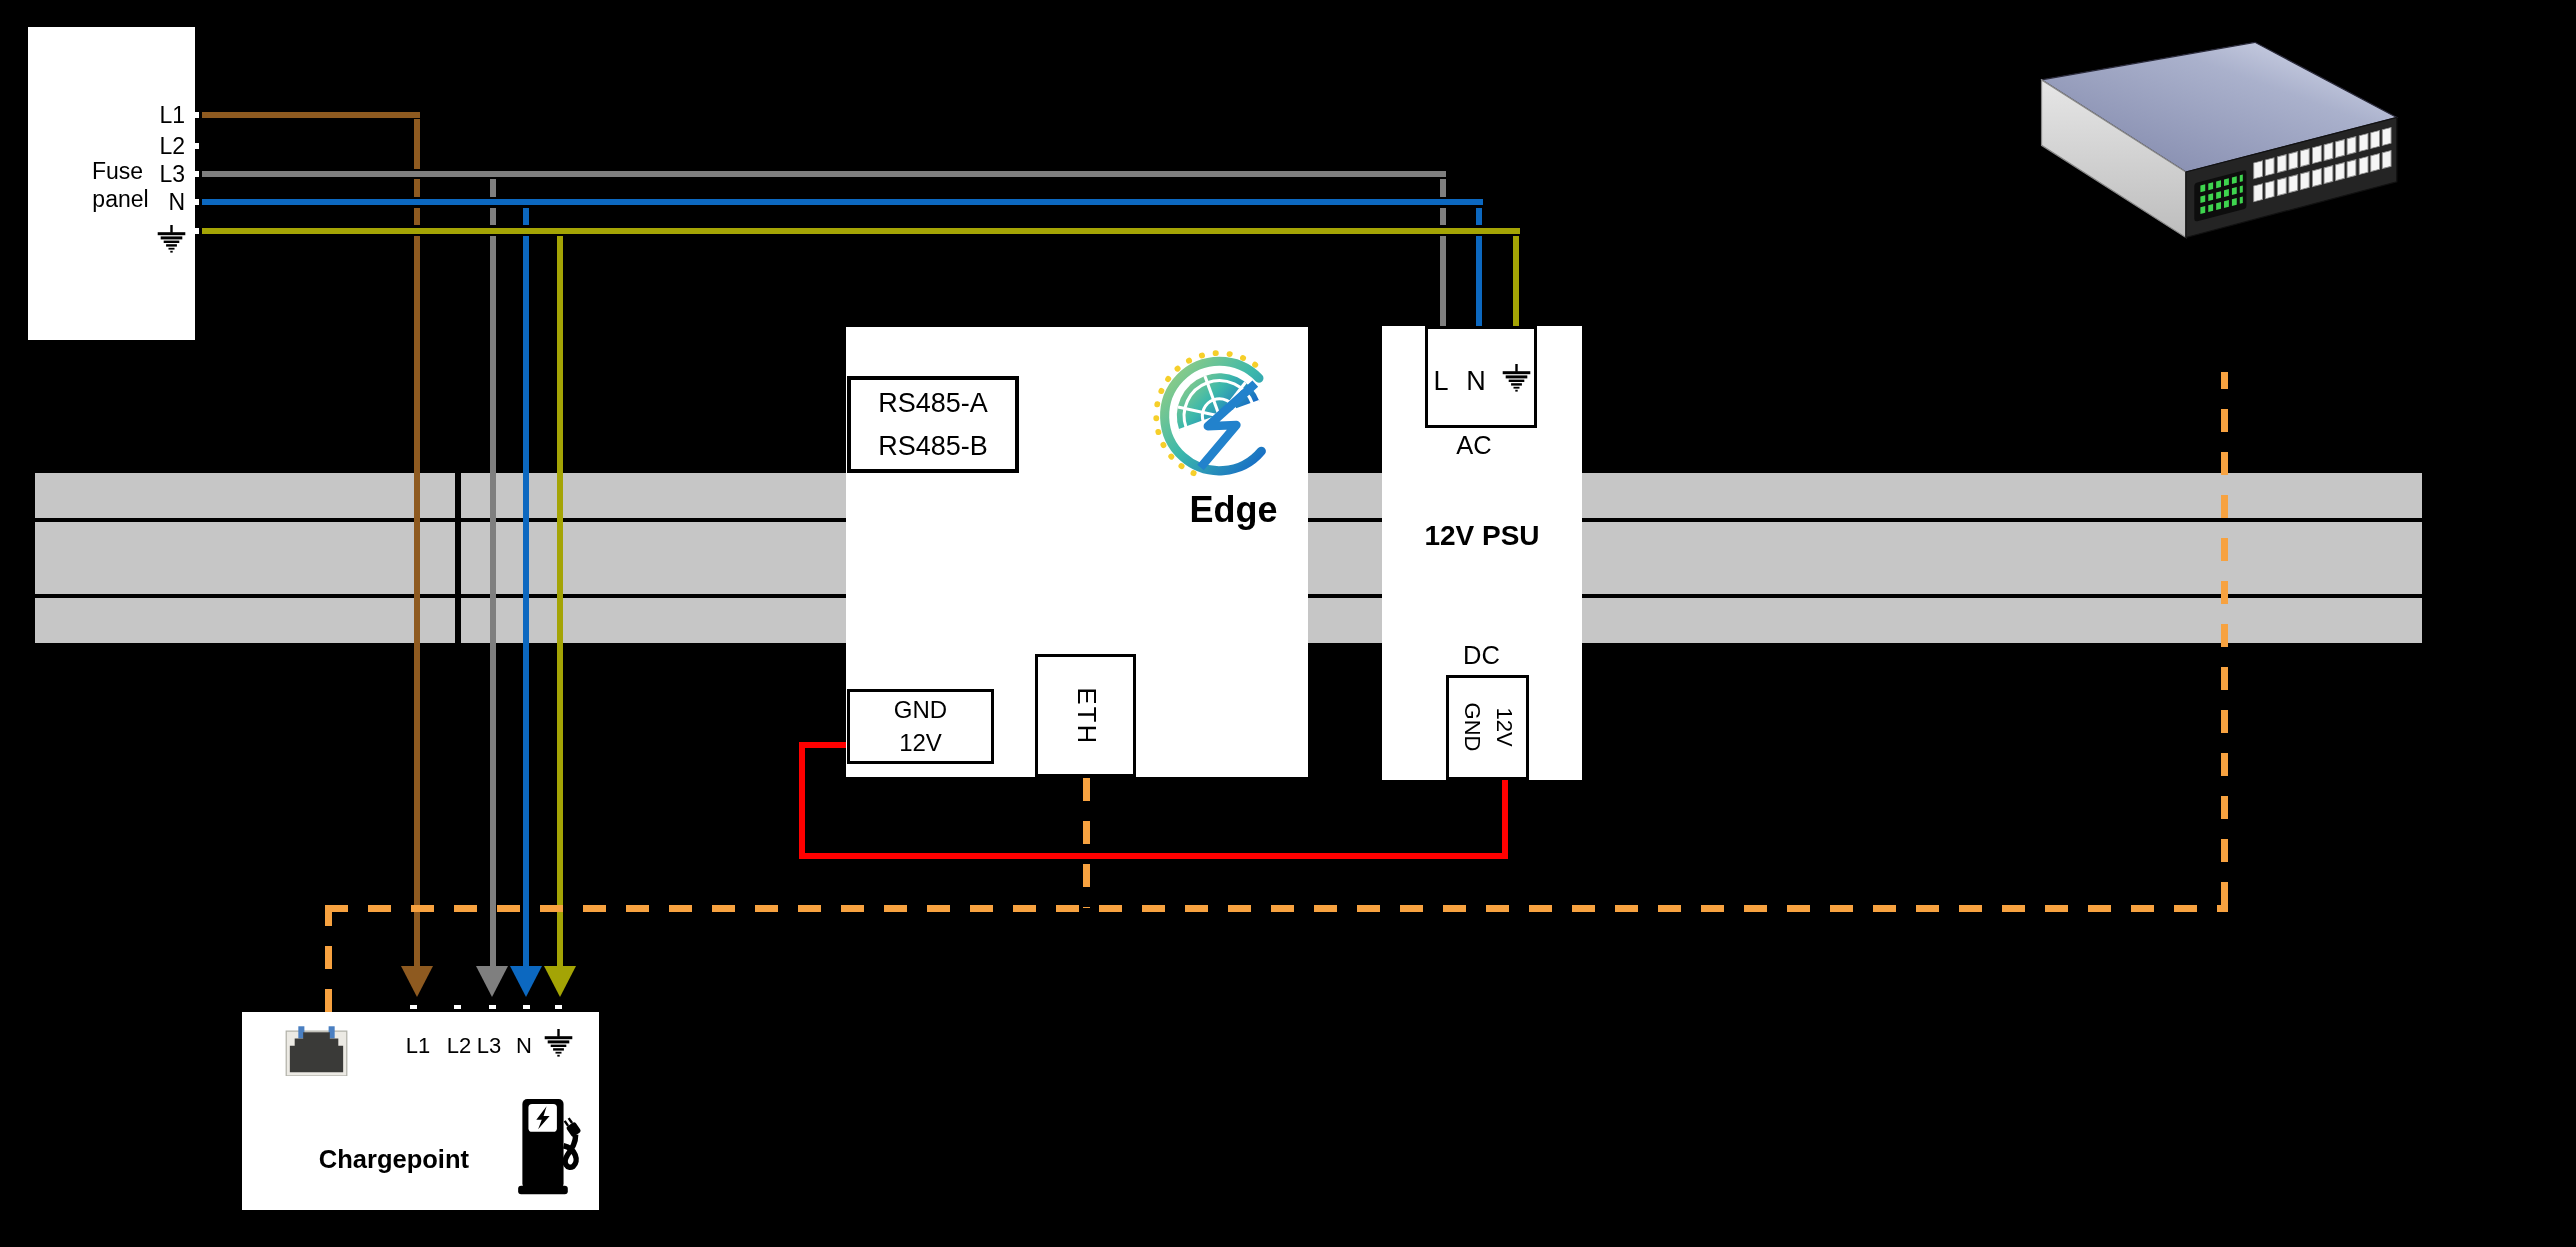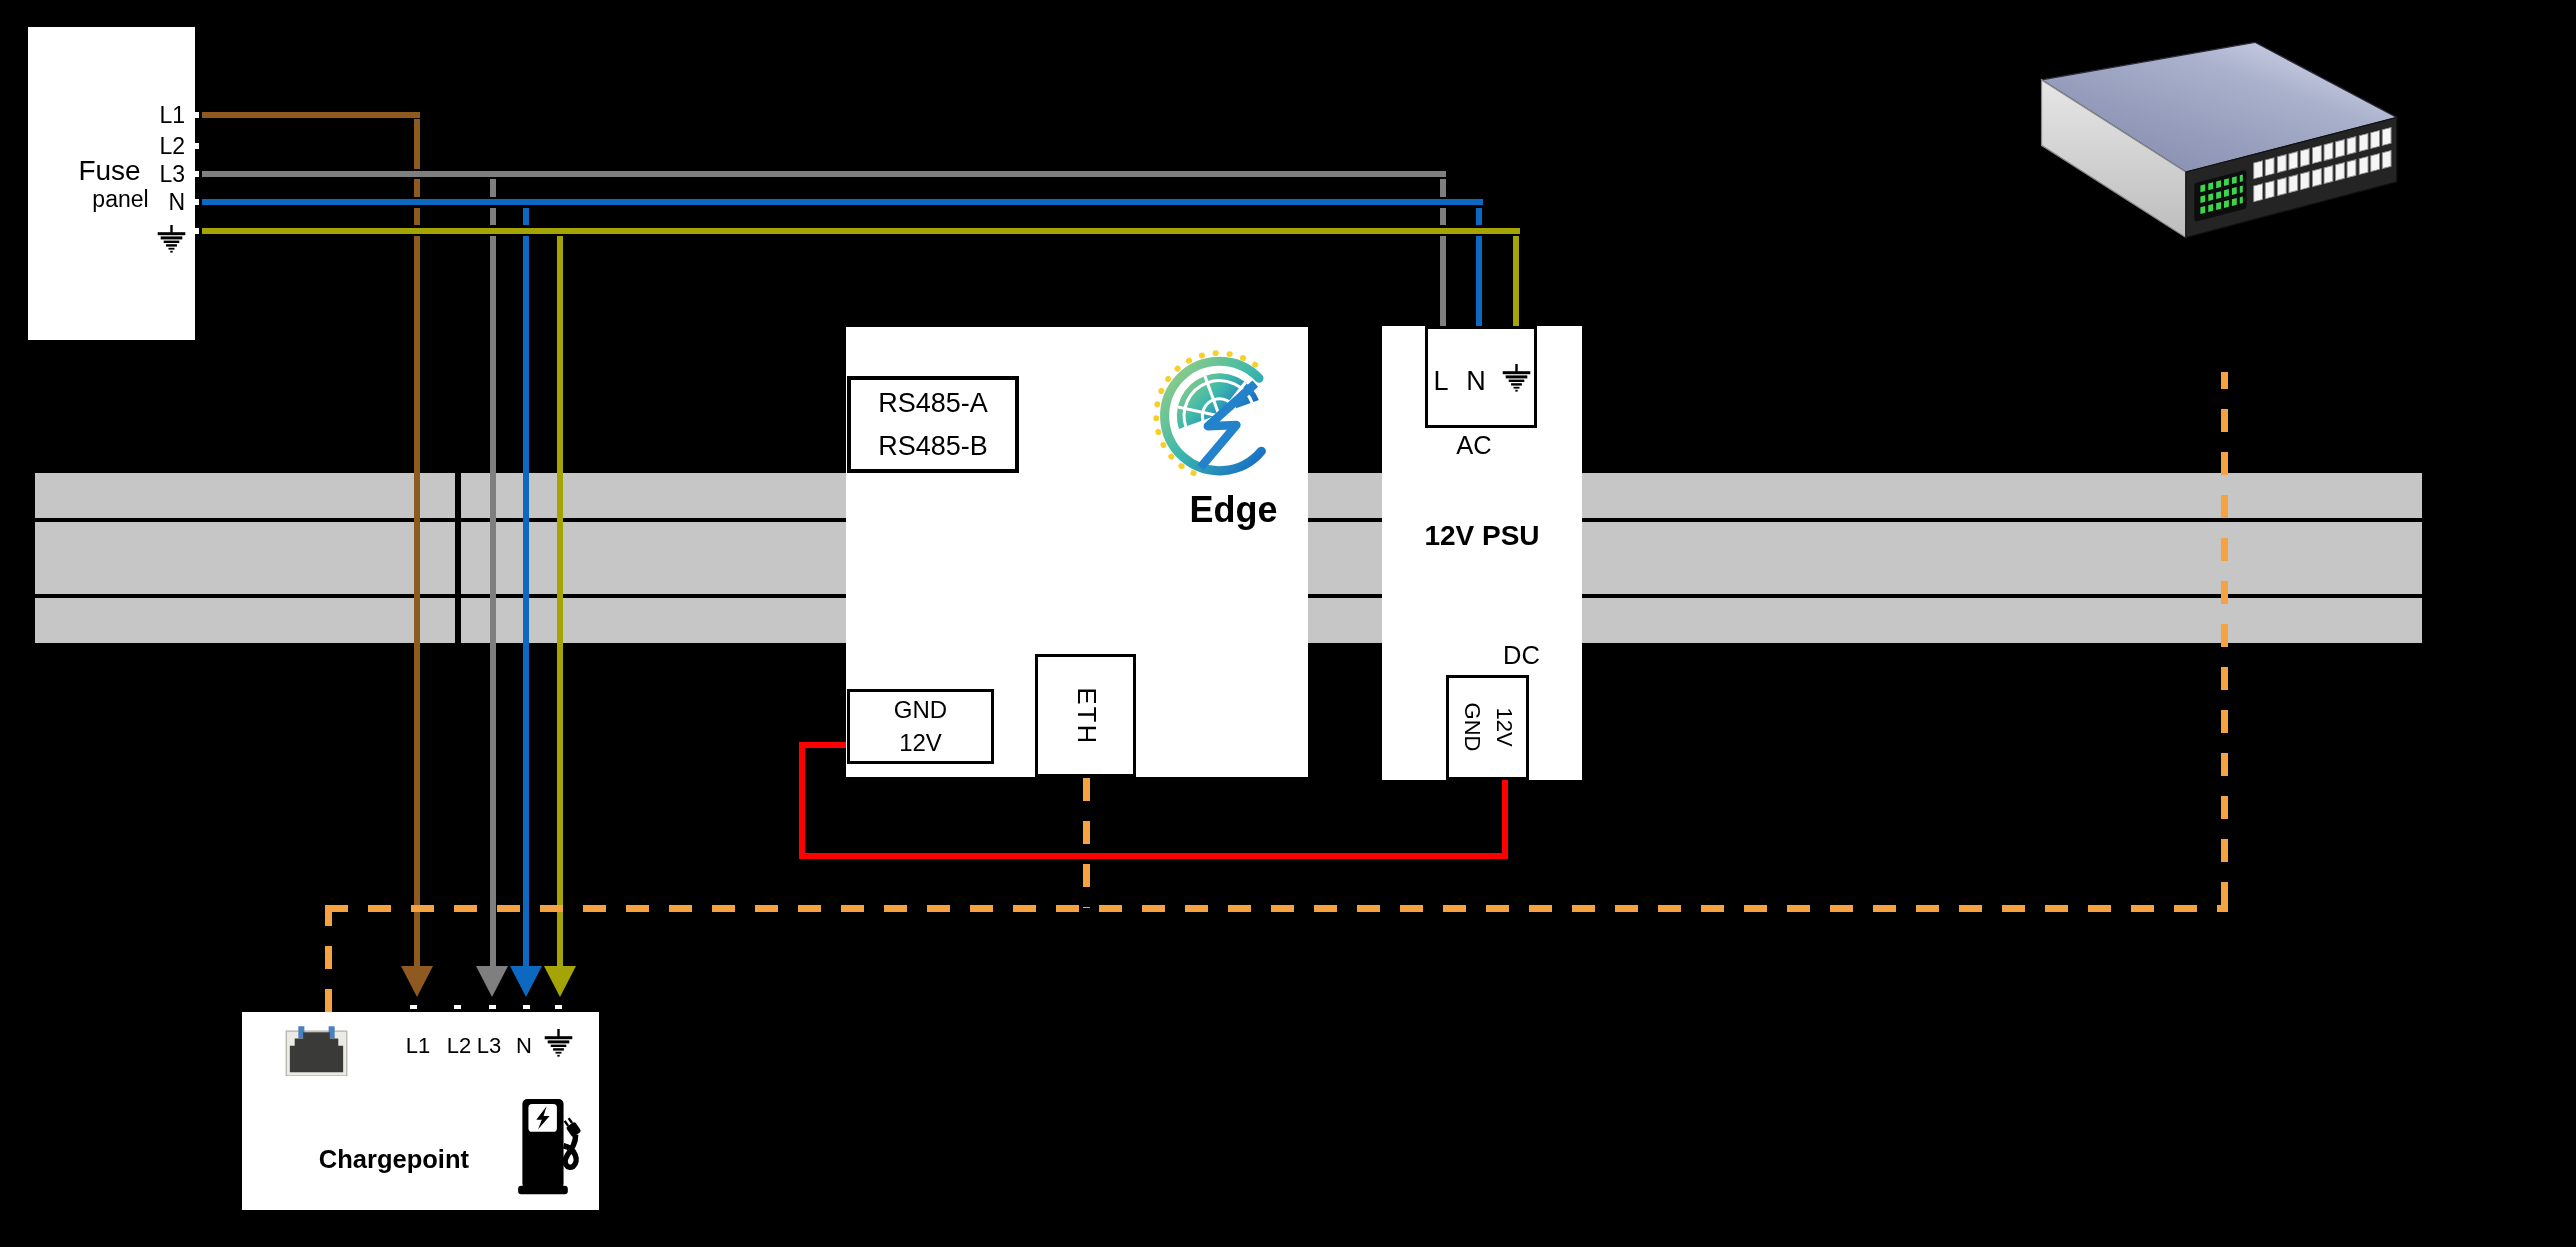--- a/index.html
+++ b/index.html
@@ -76,21 +76,21 @@
   <div class="wire hdash" style="left:325px;top:905px;width:1903px;height:7.3px;"></div>
   <div class="wire vdash-b" style="left:325px;top:912px;width:7.3px;height:100px;"></div>
   <div class="wire vdash-b" style="left:2221px;top:372px;width:7.3px;height:533px;"></div>
 
   <div class="arrow" style="left:401px;top:966px;border-top:31px solid var(--brown);"></div>
   <div class="arrow" style="left:476px;top:966px;border-top:31px solid var(--gray);"></div>
   <div class="arrow" style="left:510px;top:966px;border-top:31px solid var(--blue);"></div>
   <div class="arrow" style="left:544px;top:966px;border-top:31px solid var(--olive);"></div>
 
   <div class="box" style="left:28px;top:27px;width:167px;height:313px;"></div>
-  <div class="lbl ctr" style="left:67px;top:159px;width:85px;font-size:28px;line-height:24px;">Fuse</div>
+  <div class="lbl ctr" style="left:75px;top:159px;width:85px;font-size:23px;line-height:24px;">Fuse</div>
   <div class="lbl ctr" style="left:78px;top:187px;width:85px;font-size:23px;line-height:24px;">panel</div>
   <div class="lbl" style="left:143px;top:104px;width:42px;font-size:23px;line-height:23px;text-align:right;">L1</div>
   <div class="lbl" style="left:143px;top:135px;width:42px;font-size:23px;line-height:23px;text-align:right;">L2</div>
   <div class="lbl" style="left:143px;top:163px;width:42px;font-size:23px;line-height:23px;text-align:right;">L3</div>
   <div class="lbl" style="left:143px;top:191px;width:42px;font-size:23px;line-height:23px;text-align:right;">N</div>
   <svg class="abs" style="left:157px;top:225px;width:29px;height:30px;" viewBox="0 0 48 50" width="29" height="30">
       <use href="#gnd"></use>
     </svg>
 
   <div class="tick" style="left:193px;top:112px;width:5.5px;height:5.5px;"></div>
@@ -138,21 +138,21 @@
 
   <div class="box" style="left:1382px;top:326px;width:200px;height:454px;"></div>
   <div class="bordered" style="left:1425px;top:326px;width:112px;height:102px;background:#fff;"></div>
   <div class="lbl ctr" style="left:1429px;top:367px;width:24px;font-size:27px;line-height:29px;">L</div>
   <div class="lbl ctr" style="left:1464px;top:367px;width:24px;font-size:27px;line-height:29px;">N</div>
   <svg class="abs" style="left:1502px;top:364px;width:29px;height:30px;" viewBox="0 0 48 50" width="29" height="30">
       <use href="#gnd"></use>
     </svg>
   <div class="lbl ctr" style="left:1451px;top:432px;width:46px;font-size:25.5px;line-height:27px;">AC</div>
   <div class="lbl ctr" style="left:1388px;top:521px;width:188px;font-size:28px;line-height:30px;font-weight:bold;">12V PSU</div>
-  <div class="lbl ctr" style="left:1457px;top:642px;width:49px;font-size:25.5px;line-height:27px;margin-left:40px;">DC</div>
+  <div class="lbl ctr" style="left:1457px;top:642px;width:49px;font-size:25.5px;line-height:27px;">DC</div>
   <div class="bordered" style="left:1446px;top:675px;width:83px;height:105px;"></div>
   <div class="lbl ctr rot90" style="left:1435px;top:716px;width:73px;height:22px;font-size:22px;line-height:22px;">GND</div>
   <div class="lbl ctr rot90" style="left:1467px;top:716px;width:73px;height:22px;font-size:22px;line-height:22px;">12V</div>
 
   <div class="box" style="left:242px;top:1012px;width:357px;height:198px;"></div>
 
   <div class="tick" style="left:410px;top:1005px;width:7.3px;height:4.2px;"></div>
   <div class="tick" style="left:454px;top:1005px;width:7.3px;height:4.2px;"></div>
   <div class="tick" style="left:489px;top:1005px;width:7.3px;height:4.2px;"></div>
   <div class="tick" style="left:523px;top:1005px;width:7.3px;height:4.2px;"></div>

